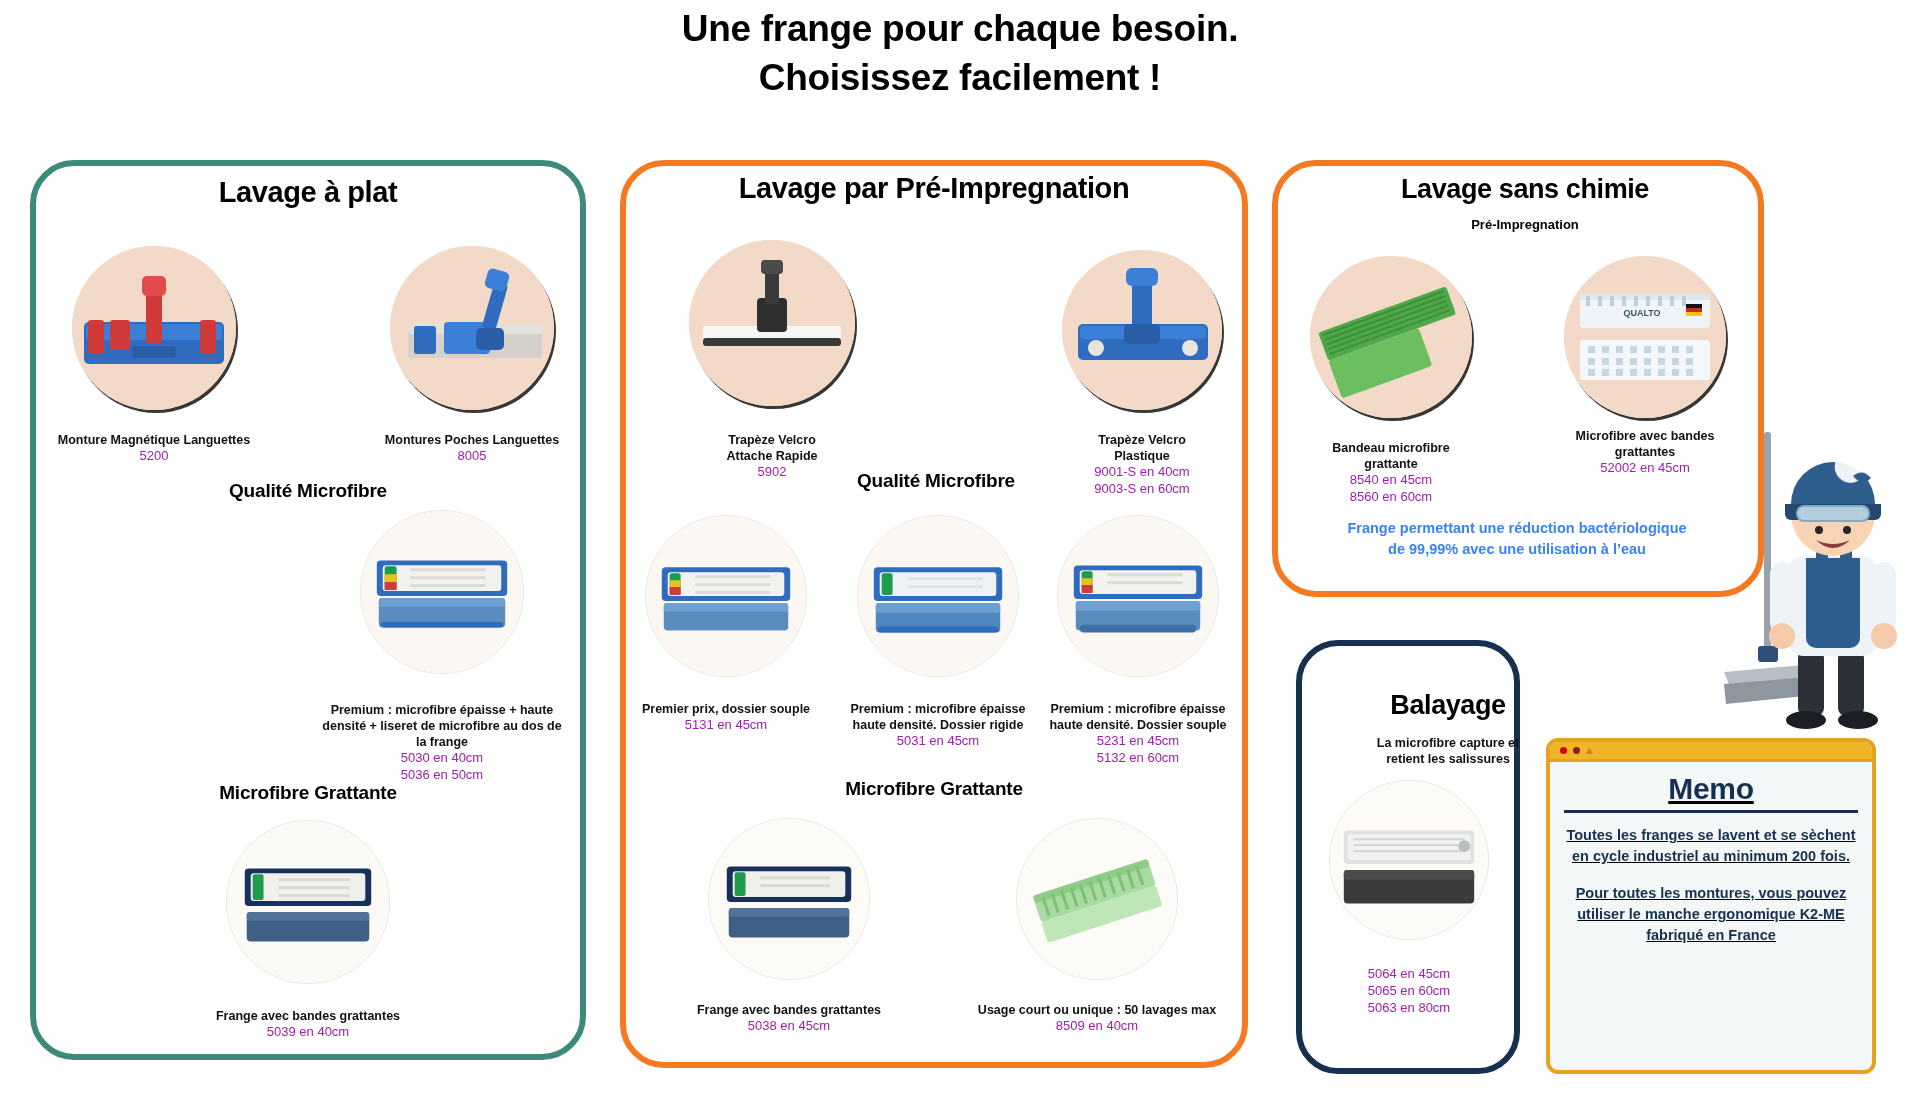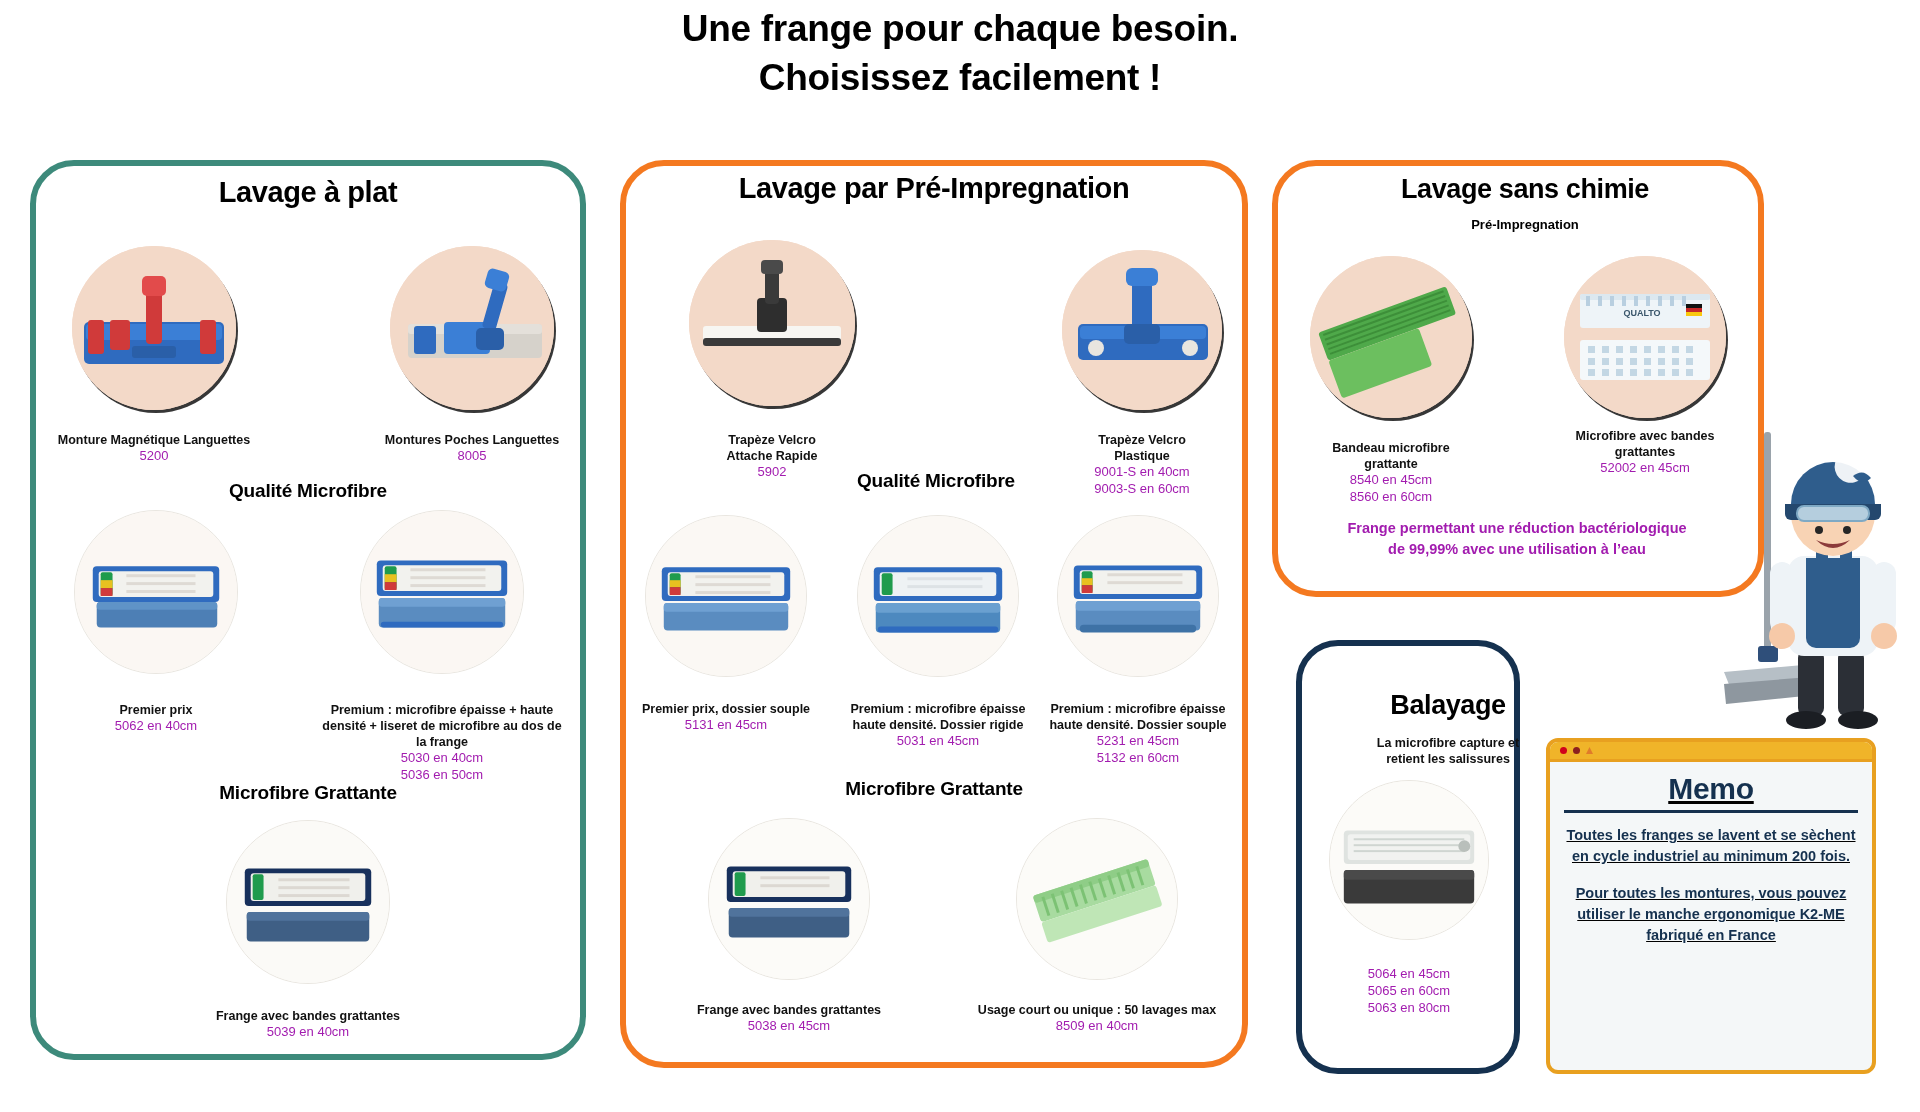--- a/index.html
+++ b/index.html
@@ -89,21 +89,21 @@
     background: #f3d9c8;
     position: relative;
     overflow: hidden;
     box-shadow: 2px 3px 0 rgba(20,20,20,.85);
   }
   .photo.plain { background: #fbfaf7; box-shadow: none; border: 1px solid #e9e6e0; }
   .photo svg { display: block; width: 100%; height: 100%; }
 
   .note-text {
     text-align: center; font-size: 14.5px; font-weight: 700;
-    color: #a21caf; line-height: 1.45;
+    color: #3b82f6; line-height: 1.45;
   }
 
   
   .mascot { position: absolute; left: 1740px; top: 438px; width: 190px; height: 300px; }
   .mop-stick { position: absolute; left: 1694px; top: 432px; width: 150px; height: 300px; }
 </style>
 </head>
 <body>
 
 <div id="root">
@@ -155,41 +155,20 @@
     <div style="margin-top:22px;">
       <div class="cap-name">Montures Poches Languettes</div>
       <div class="cap-code">8005</div>
     </div>
   </div>
 
   <div class="cell" style="left:30px; top:480px; width:556px;">
     <div class="section-title">Qualité Microfibre</div>
   </div>
 
-  <div class="cell" style="left:56px; top:510px; width:200px;">
-    <div class="photo plain" style="width:164px;height:164px;">
-      <svg viewBox="0 0 164 164">
-        <rect width="164" height="164" fill="#fbf7f3"></rect>
-        <rect x="18" y="56" width="128" height="36" rx="4" fill="#2f6bbf"></rect>
-        <rect x="24" y="61" width="116" height="26" rx="3" fill="#f2f2ee"></rect>
-        <rect x="26" y="62" width="12" height="24" rx="2" fill="#1f9b4d"></rect>
-        <rect x="26" y="70" width="12" height="8" fill="#e8c120"></rect>
-        <rect x="26" y="78" width="12" height="8" fill="#d03a3a"></rect>
-        <rect x="52" y="64" width="70" height="3" fill="#dedad4"></rect>
-        <rect x="52" y="72" width="70" height="3" fill="#dedad4"></rect>
-        <rect x="52" y="80" width="70" height="3" fill="#dedad4"></rect>
-        <rect x="22" y="92" width="122" height="26" rx="4" fill="#4d7fb5"></rect>
-        <rect x="22" y="92" width="122" height="8" rx="3" fill="#5f93c7"></rect>
-      </svg>
-    </div>
-    <div style="margin-top:28px;">
-      <div class="cap-name">Premier prix</div>
-      <div class="cap-code">5062 en 40cm</div>
-    </div>
-  </div>
 
   <div class="cell" style="left:320px; top:510px; width:244px;">
     <div class="photo plain" style="width:164px;height:164px;">
       <svg viewBox="0 0 164 164">
         <rect width="164" height="164" fill="#fbf7f3"></rect>
         <rect x="16" y="50" width="132" height="36" rx="4" fill="#2f6bbf"></rect>
         <rect x="22" y="55" width="120" height="26" rx="3" fill="#f2f2ee"></rect>
         <rect x="24" y="56" width="12" height="24" rx="2" fill="#1f9b4d"></rect>
         <rect x="24" y="64" width="12" height="8" fill="#e8c120"></rect>
         <rect x="24" y="72" width="12" height="8" fill="#d03a3a"></rect>

